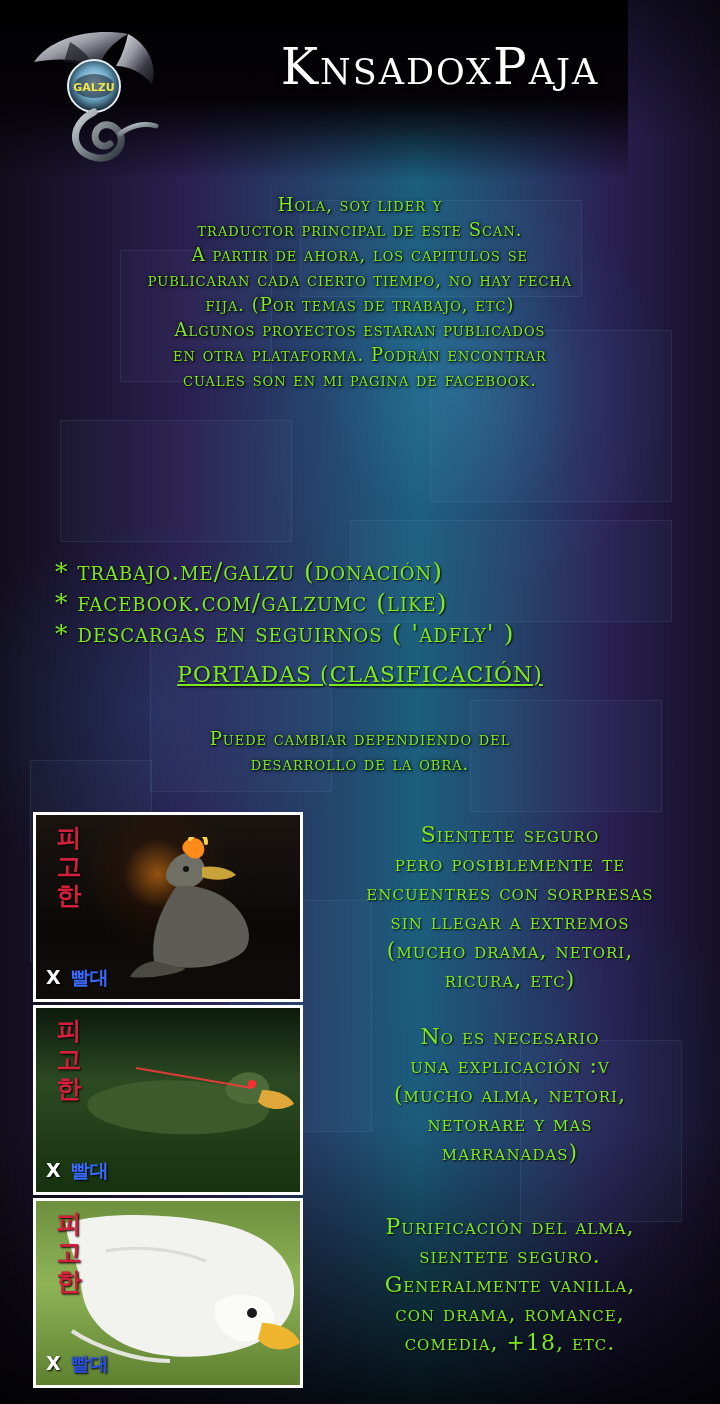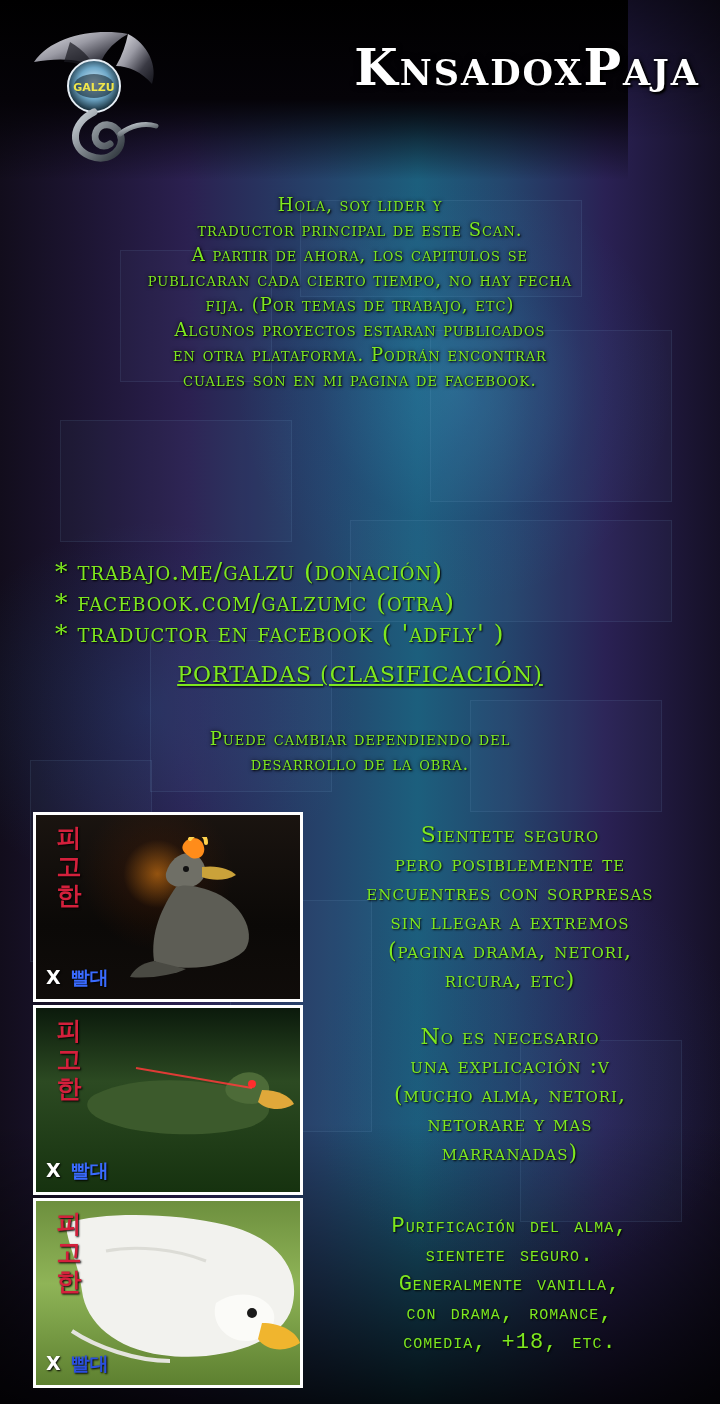--- a/index.html
+++ b/index.html
@@ -67,24 +67,24 @@
   .logo {
     position: absolute;
     left: 24px; top: 22px;
     width: 150px; height: 150px;
   }
   .logo svg { display: block; }
   .site-title {
     position: absolute;
     left: 180px; top: 38px;
     width: 520px;
-    text-align: right;
+    text-align: center;
     color: #ffffff;
     font-family: "DejaVu Serif", serif;
-    font-weight: bold;
+    font-weight: normal;
     font-size: 50px;
     letter-spacing: 2px;
     font-variant: small-caps;
     text-shadow: 0 0 6px rgba(0,0,0,0.9), 2px 2px 2px #000;
   }
 
   
   .copy {
     position: absolute;
     left: 30px;
@@ -198,21 +198,21 @@
     color: #7ee81f;
     font-family: "DejaVu Serif", serif;
     font-variant: small-caps;
     font-size: 22px;
     line-height: 29px;
     letter-spacing: 1px;
     text-shadow: 1px 1px 2px #000;
   }
   .d1 { top: 820px; }
   .d2 { top: 1022px; }
-  .d3 { top: 1212px; font-family: Liberation Mono, monospace; }
+  .d3 { top: 1212px; }
 </style>
 </head>
 <body>
 
 <div class="page">
 
   <div class="glow g1"></div>
   <div class="glow g2"></div>
   <div class="glow g3"></div>
 
@@ -267,22 +267,22 @@
 A partir de ahora, los capitulos se
 publicaran cada cierto tiempo, no hay fecha
 fija. (Por temas de trabajo, etc)
 Algunos proyectos estaran publicados
 en otra plataforma. Podrán encontrar
 cuales son en mi pagina de facebook.</div>
 
 
   <div class="links">
     <div>* trabajo.me/galzu (donación)</div>
-    <div>* facebook.com/galzumc (otra)</div>
-    <div>* traductor en facebook ( 'adfly' )</div>
+    <div>* facebook.com/galzumc (like)</div>
+    <div>* descargas en seguirnos ( 'adfly' )</div>
   </div>
 
   <div class="section-heading">PORTADAS (CLASIFICACIÓN)</div>
 
   <div class="copy subnote" style="white-space: pre-line;">Puede cambiar dependiendo del
 desarrollo de la obra.</div>
 
   <div class="covers">
 
     <div class="cover c1">
@@ -340,21 +340,21 @@
       <div class="kr-bottom">
         <span class="x">X</span><span class="bl">빨대</span>
       </div>
     </div>
   </div>
 
   <div class="desc d1" style="white-space: pre-line;">Sientete seguro
 pero posiblemente te
 encuentres con sorpresas
 sin llegar a extremos
-(pagina drama, netori,
+(mucho drama, netori,
 ricura, etc)</div>
   <div class="desc d2" style="white-space: pre-line;">No es necesario
 una explicación :v
 (mucho alma, netori,
 netorare y mas
 marranadas)</div>
   <div class="desc d3" style="white-space: pre-line;">Purificación del alma,
 sientete seguro.
 Generalmente vanilla,
 con drama, romance,

